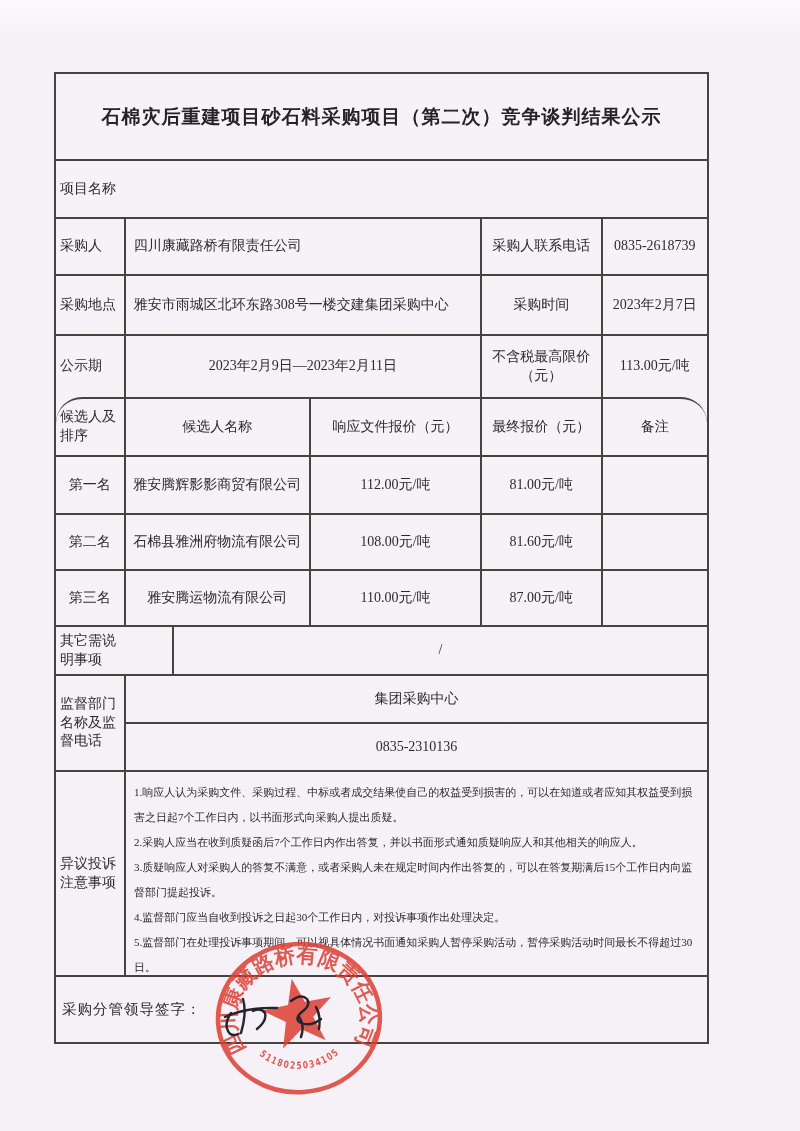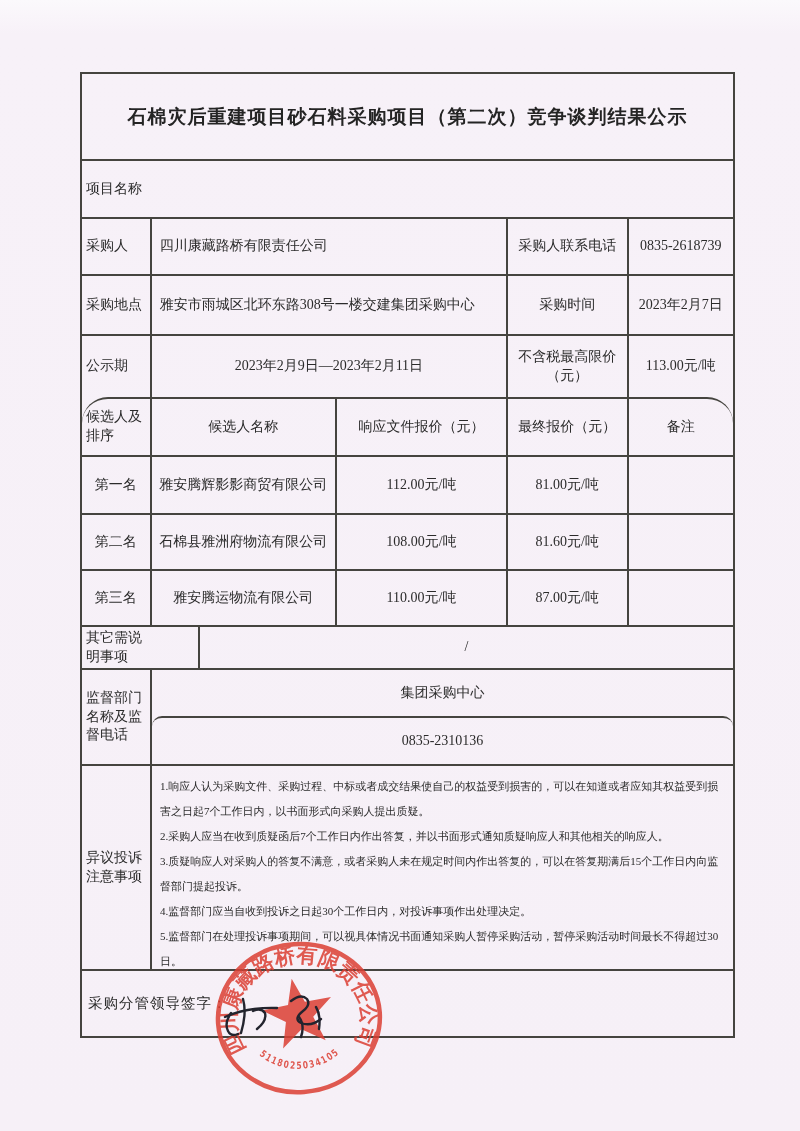--- a/index.html
+++ b/index.html
@@ -7,21 +7,21 @@
   body {
     position:relative;
     width:800px; height:1131px;
     background:#f7f1f8;
     background-image:linear-gradient(180deg,#fbf9fc 0%,#f7f1f8 3%,#f6f0f7 100%);
     font-family:"Liberation Serif","DejaVu Serif",serif;
     color:#2b2b2b;
     overflow:hidden;
   }
   .doc-table {
-    position:absolute; left:80px; top:72px;
+    position:absolute; left:54px; top:72px;
     width:655px;
     border:2px solid #45443f;
   }
   .row { display:flex; width:100%; }
   .row + .row { border-top:2px solid #45443f; }
   .cell {
     display:flex; align-items:center; justify-content:center;
     text-align:center;
     font-size:14px; line-height:1.35;
     overflow:hidden;
@@ -45,29 +45,28 @@
     font-weight:bold; font-size:19px; letter-spacing:1px; color:#242424;
   }
   .h-project { height:58px; }
   .h-buyer   { height:57px; }
   .h-place   { height:60px; }
   .h-period  { height:63px; }
   .h-chead   { height:58px;border-radius:26px; }
   .h-cand1   { height:58px; }
   .h-cand2   { height:56px; }
   .h-cand3   { height:56px; }
-  .h-other   { height:43px;gap:48px; }
+  .h-other   { height:49px;gap:48px; }
   .h-superv  { height:96px; }
   .h-object  { height:205px; }
   .h-sign    { height:67px; }
   .superv-stack { display:flex; flex-direction:column; flex:1; border-left:2px solid #45443f; }
   .superv-stack .subcell {
     flex:1; display:flex; align-items:center; justify-content:center;
     font-size:14px;
-    border-radius:10px;
   }
   .superv-stack .subcell + .subcell { border-top:2px solid #45443f; }
   .objection-body {
     flex:1; border-left:2px solid #45443f;
     padding:8px 8px 4px 8px;
     display:block; text-align:left;
     font-size:11px; line-height:25px;
   }
   .sign-cell {
     width:100%; display:flex; align-items:center; justify-content:flex-start;

